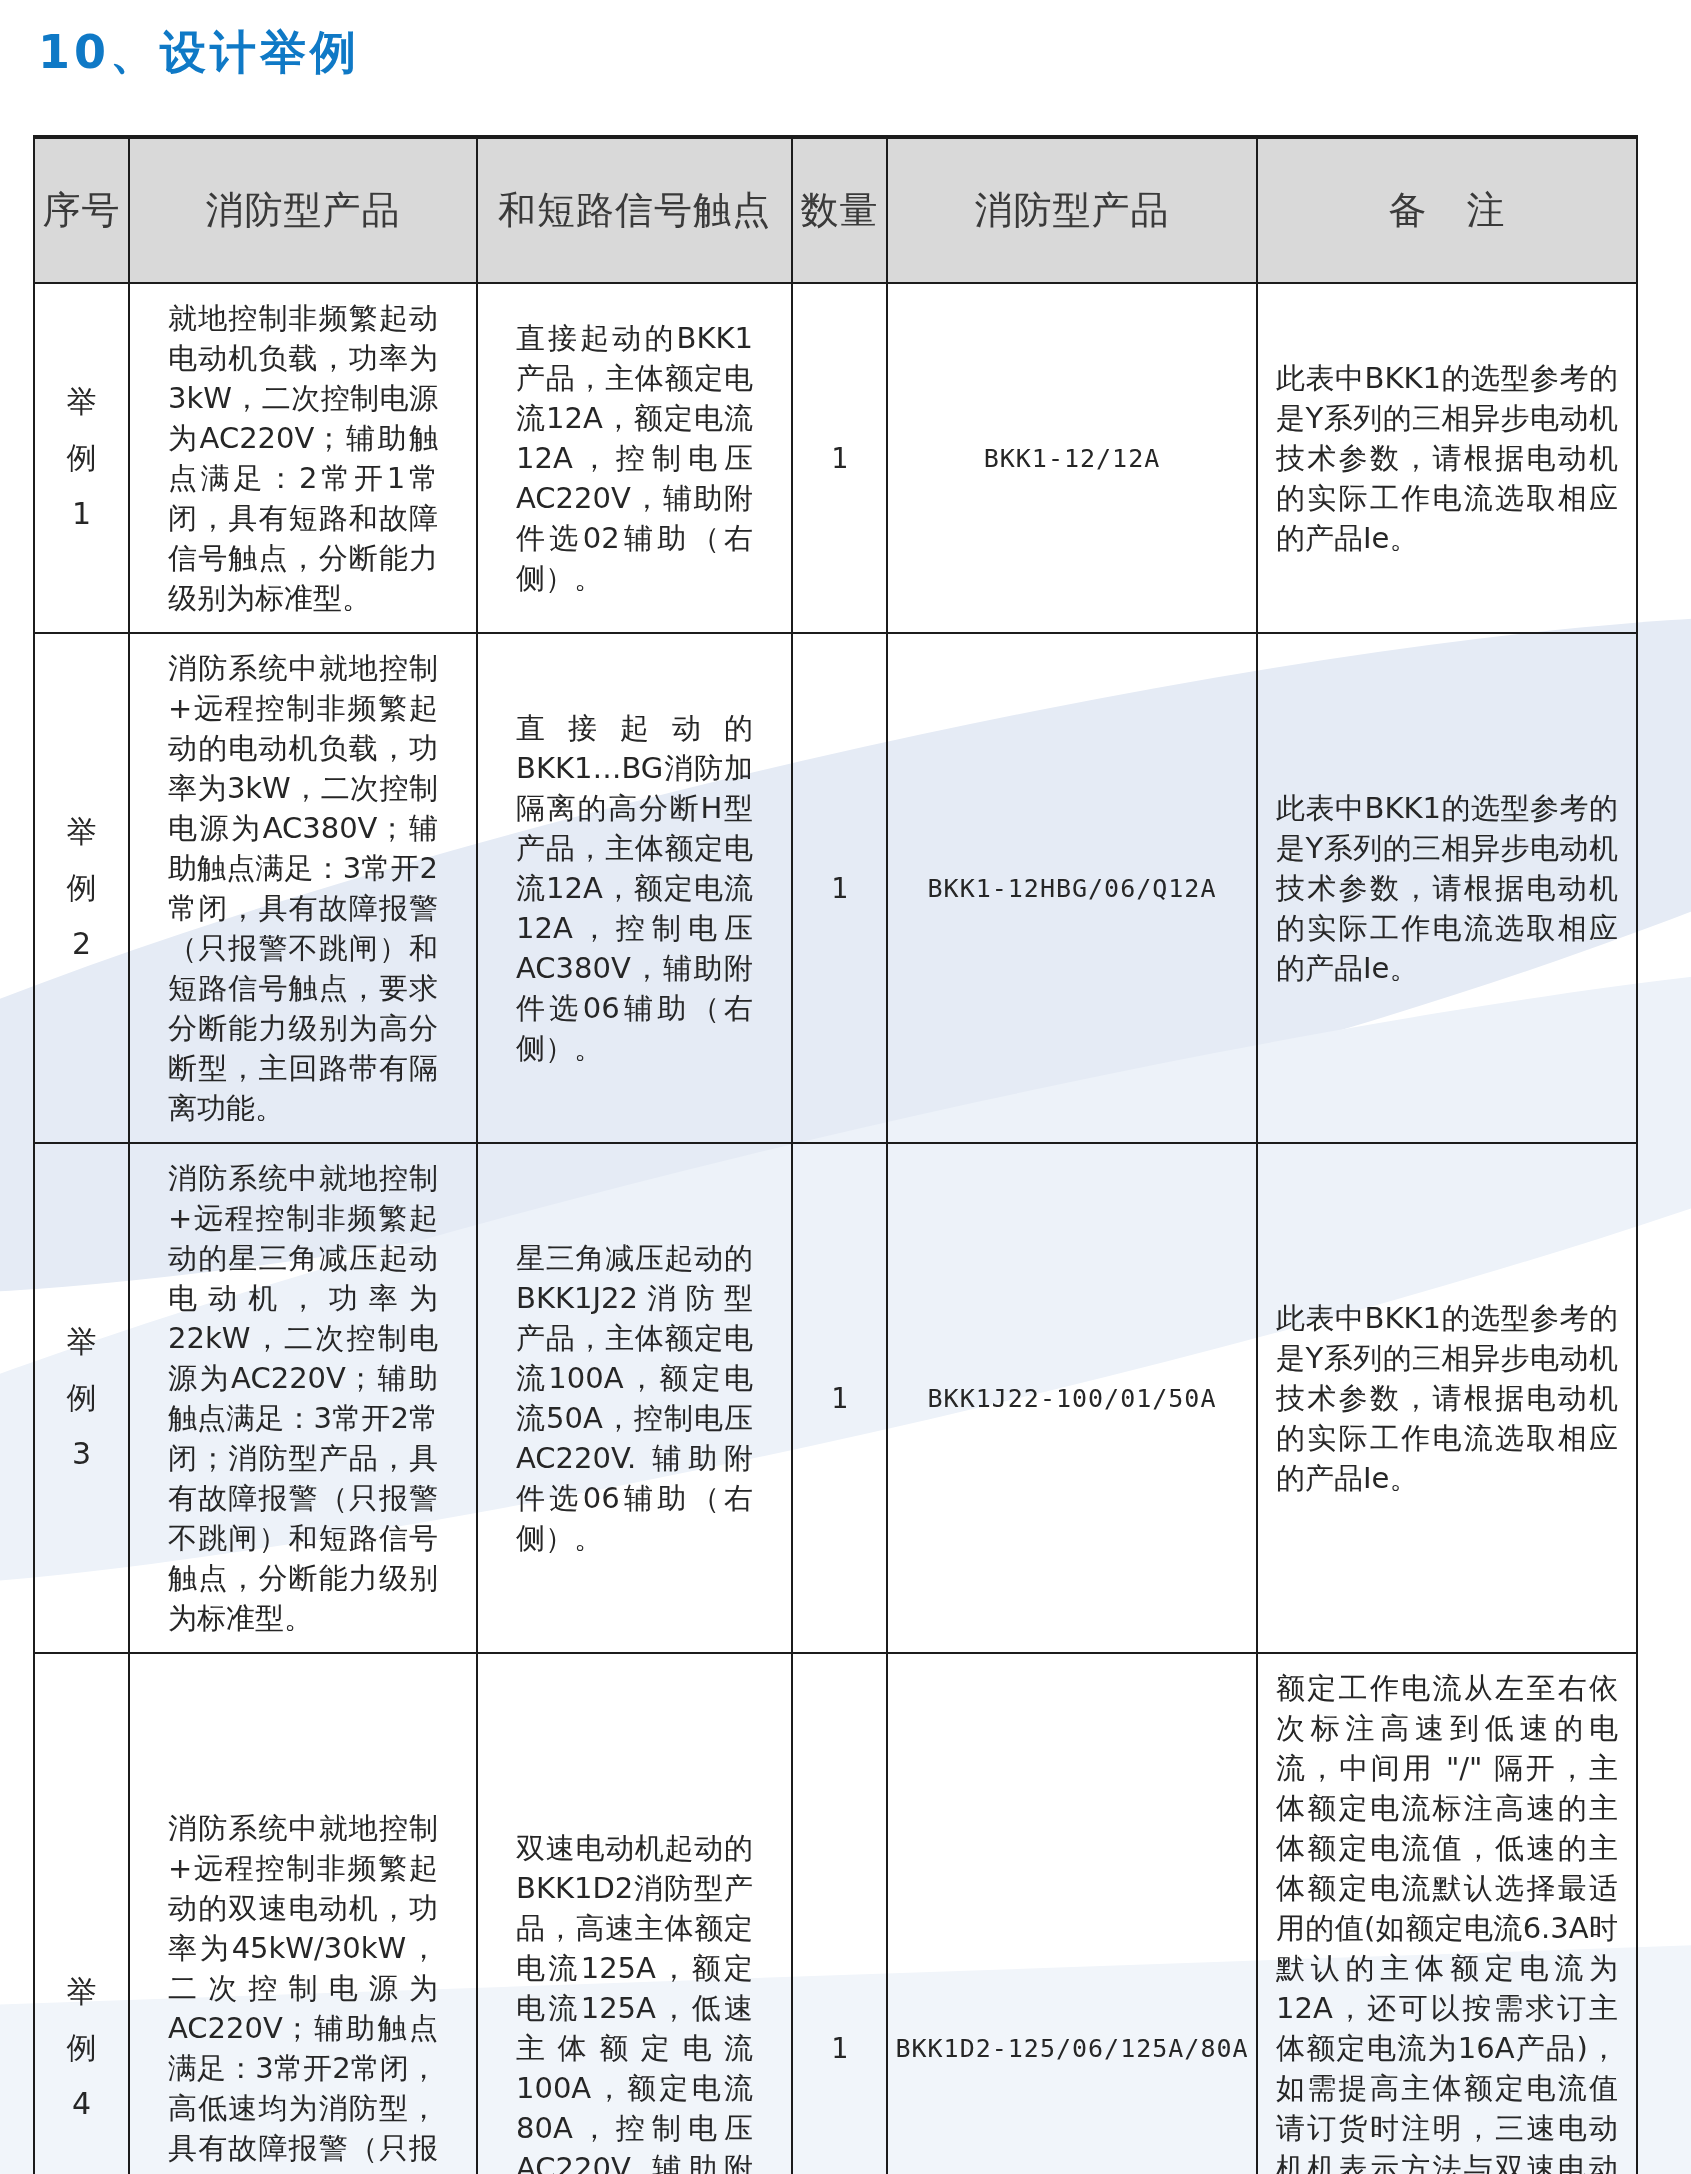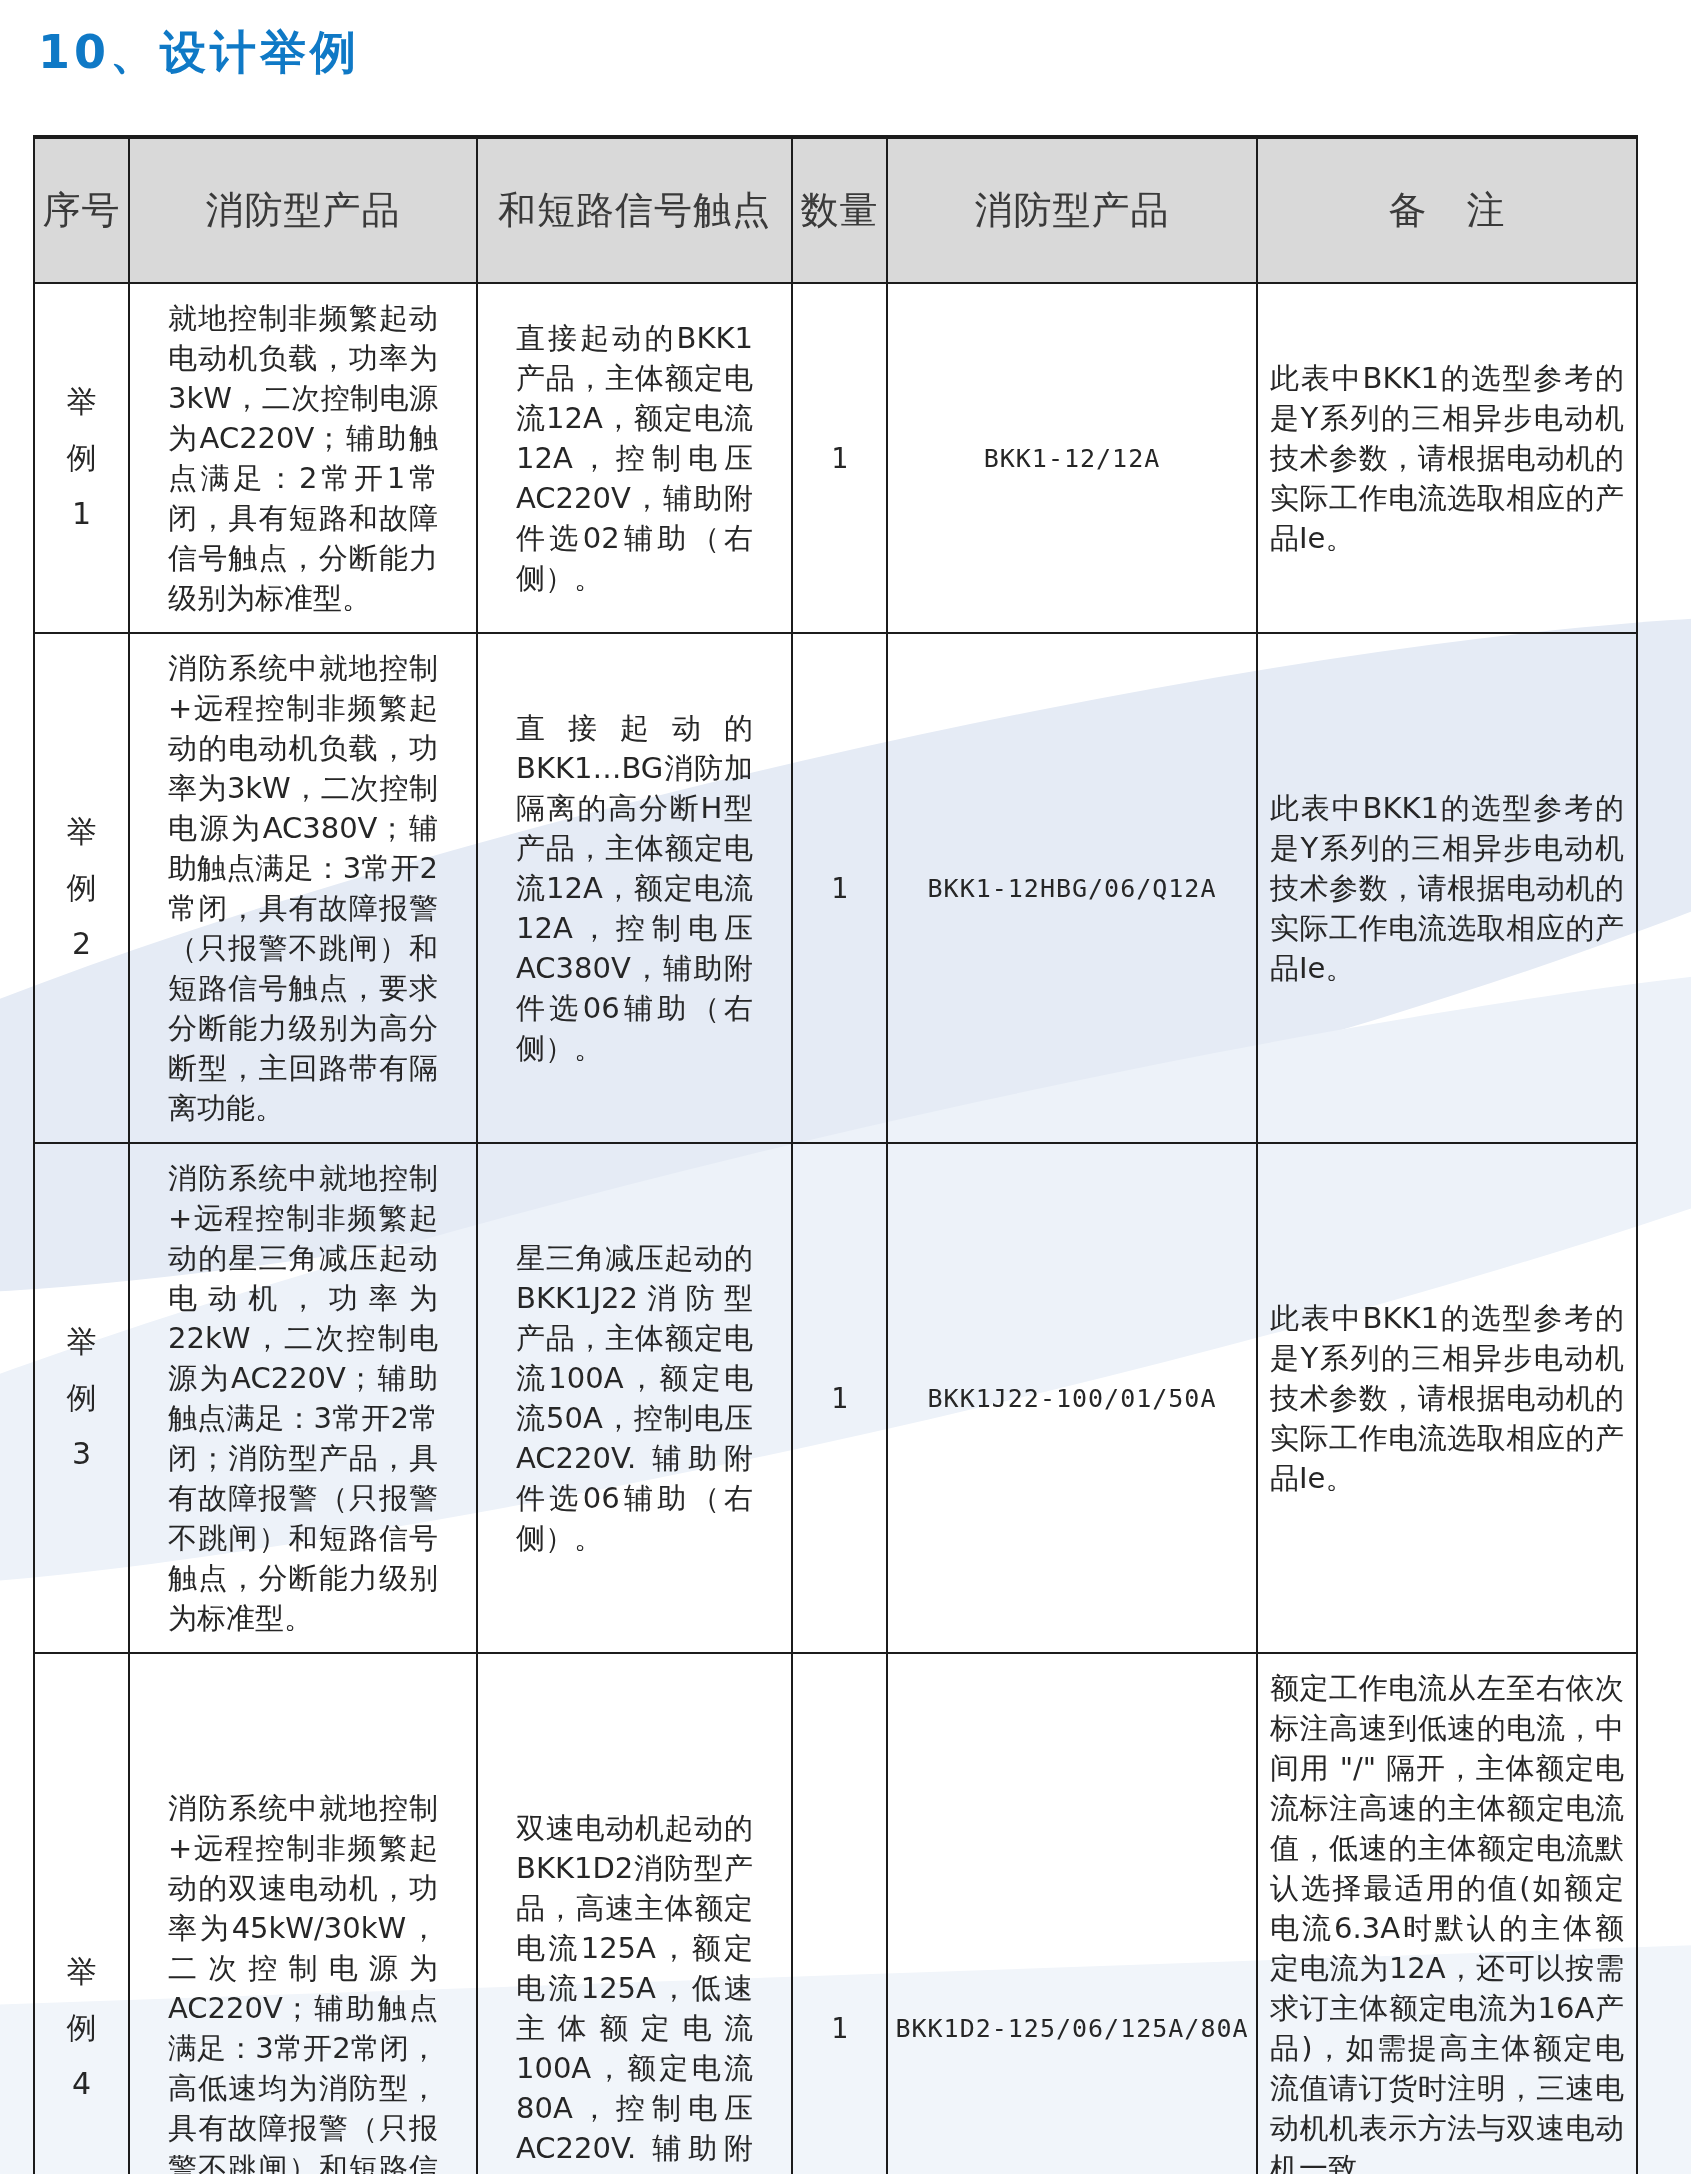--- a/index.html
+++ b/index.html
@@ -42,21 +42,21 @@
 
   .cell-seq {
     text-align:center; font-size:30px; line-height:56px;
     white-space:pre-line; color:#333333;
   }
   .cell-req, .cell-prod, .cell-remark {
     font-size:29px; line-height:40px;
     text-align:justify; text-justify:inter-character;
     padding:14px 38px;
   }
-  .cell-remark { white-space:pre-line; padding:14px 12px; }
+  .cell-remark { white-space:pre-line; padding:14px 18px; }
   .cell-qty {
     text-align:center; font-size:28px; color:#333333;
     font-family:"DejaVu Sans Mono","Liberation Mono",monospace;
   }
   .cell-model {
     text-align:center; font-size:25px; letter-spacing:1px; color:#2e2e2e;
     font-family:"DejaVu Sans Mono","Liberation Mono",monospace;
   }
 </style>
 </head>

